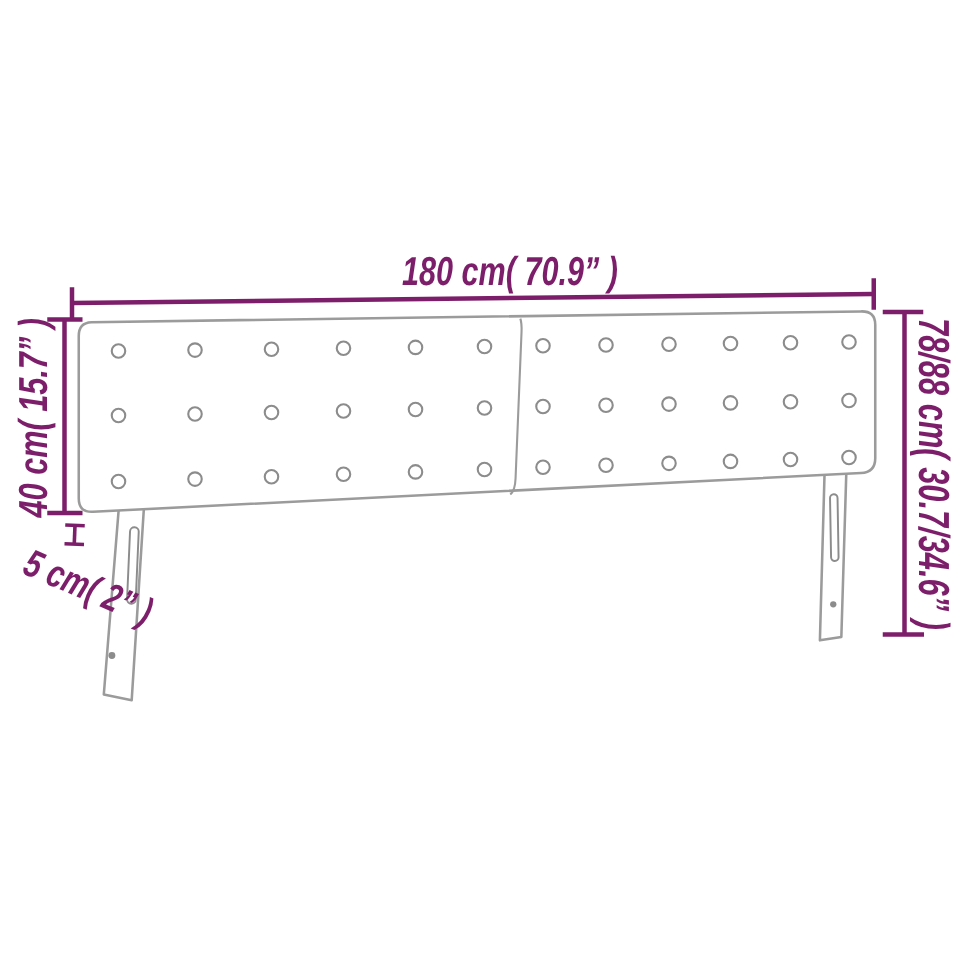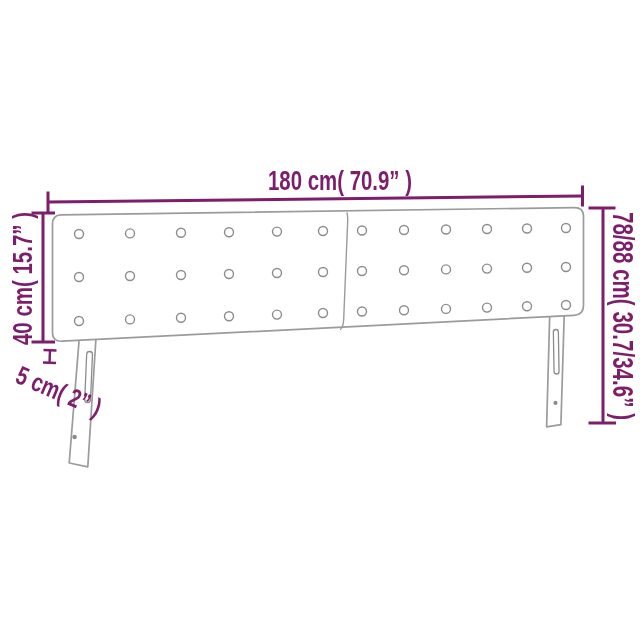--- a/index.html
+++ b/index.html
@@ -8,21 +8,21 @@
     --detail:#8c8c8c;
     --background:#ffffff;
   }
   html,body{margin:0;padding:0;}
   body{
     width:640px;height:640px;
     background:var(--background);
     font-family:"Liberation Sans", sans-serif;
     overflow:hidden;
   }
-  .stage{position:relative;width:640px;height:640px;}
+  .stage{position:relative;width:640px;height:640px;font-style:italic;}
   svg{display:block;}
   .furn{fill:#ffffff;stroke:var(--outline);stroke-width:1.7;stroke-linejoin:round;}
   .divider{fill:none;stroke:var(--outline);stroke-width:1.4;}
   .btn{fill:#ffffff;stroke:var(--detail);stroke-width:1.4;}
   .slot{fill:#ffffff;stroke:var(--detail);stroke-width:1.3;}
   .hole{fill:var(--detail);stroke:none;}
   .dim{stroke:var(--accent);stroke-width:3;fill:none;stroke-linecap:butt;}
   .dim-thin{stroke:var(--accent);stroke-width:2.4;fill:none;}
   .dim-label{
     fill:var(--accent);

